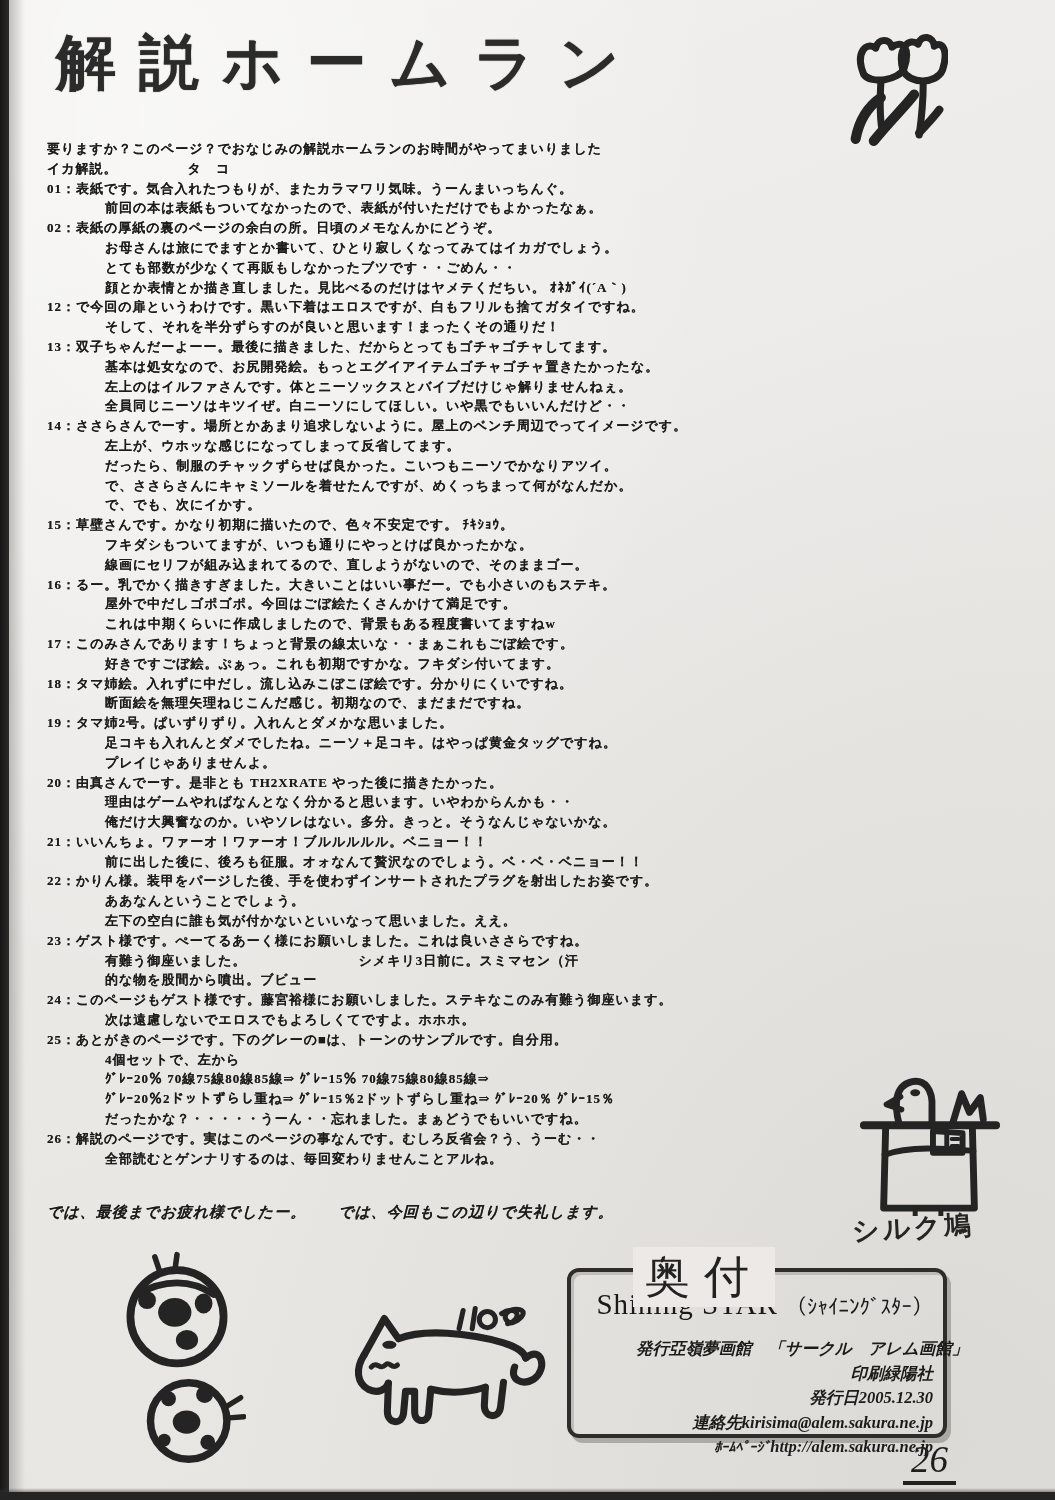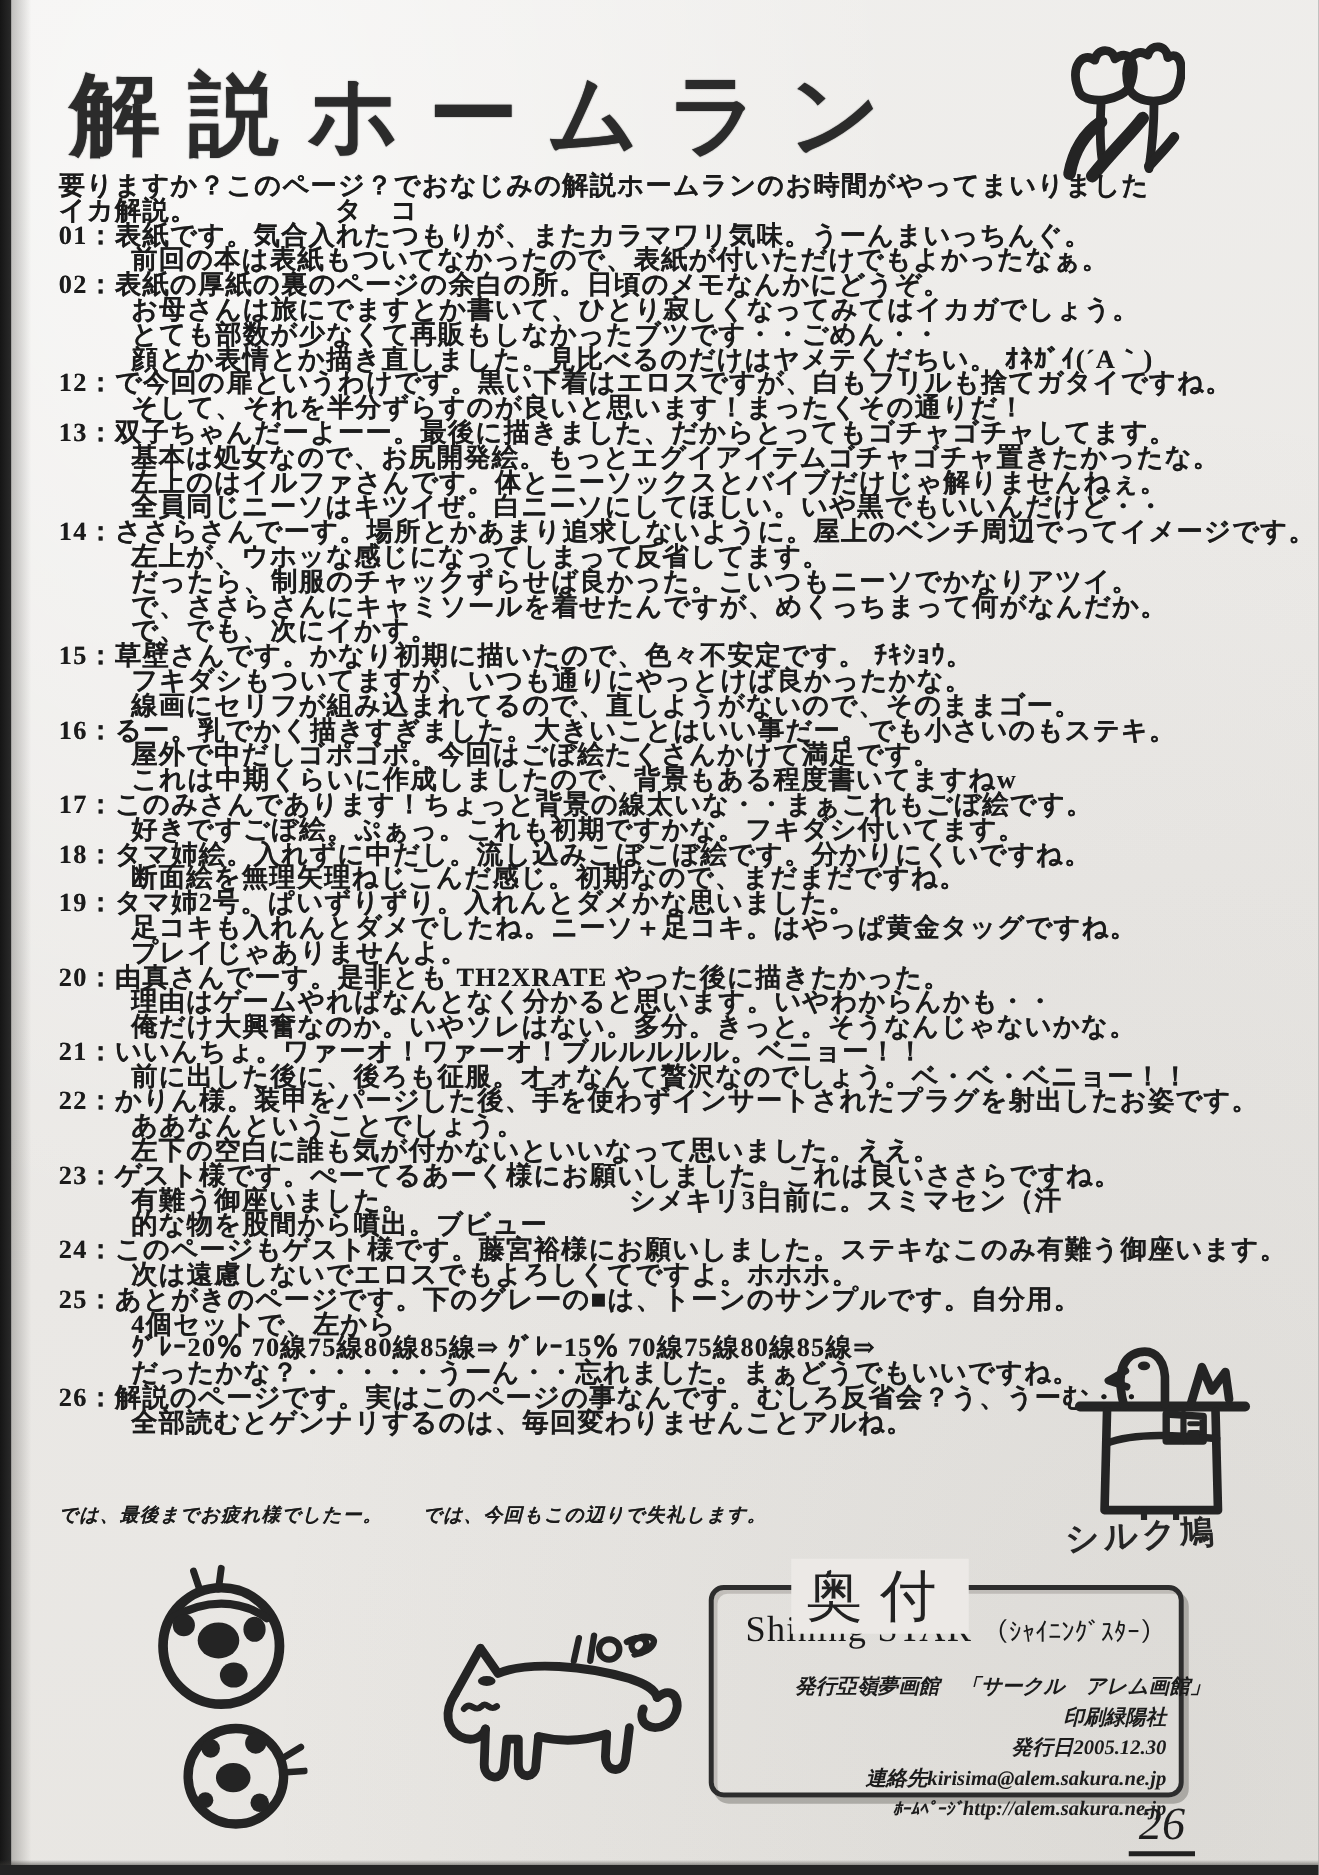--- a/index.html
+++ b/index.html
@@ -18,34 +18,34 @@
   
   .edge-left{position:absolute;left:0;top:0;width:9px;height:100%;
     background:linear-gradient(90deg,#151515,#2a2a2a);}
   .edge-left-fade{position:absolute;left:9px;top:0;width:16px;height:100%;
     background:linear-gradient(90deg,rgba(90,88,84,.35),rgba(90,88,84,0));}
   .edge-bottom{position:absolute;left:0;bottom:0;width:100%;height:8px;background:#242424;}
   .edge-bottom-soft{position:absolute;left:0;bottom:8px;width:100%;height:4px;
     background:linear-gradient(0deg,rgba(60,58,54,.5),rgba(60,58,54,0));}
 
   .title{
-    position:absolute;left:56px;top:44px;
+    position:absolute;left:56px;top:23px;
     font-family:"DejaVu Sans","Liberation Sans",sans-serif;
-    font-weight:900;font-size:72px;letter-spacing:23px;
+    font-weight:900;font-size:60px;letter-spacing:23px;
     color:#2b2b2b;white-space:pre;
     text-shadow:0 0 1px rgba(30,30,30,.8);
   }
   .doodle{position:absolute;}
   .doodle svg{display:block;}
   .stroke{fill:none;stroke:#242424;stroke-linecap:round;stroke-linejoin:round;}
   .fillspot{fill:#242424;stroke:none;}
 
   .body-text{
     position:absolute;left:47px;top:139px;width:985px;
-    font-size:21px;font-weight:bold;line-height:19.8px;
+    font-size:13px;font-weight:bold;line-height:19.8px;
     letter-spacing:1px;color:#1b1b1b;
     text-shadow:0 0 .5px rgba(20,20,20,.65);
   }
   .bline{white-space:pre;height:19.8px;overflow:visible;}
   .bline.indent{padding-left:58px;}
 
   .closing{
     position:absolute;left:47px;top:1203px;
     font-size:15px;font-weight:bold;letter-spacing:1px;white-space:pre;
     color:#1b1b1b;text-shadow:0 0 .5px rgba(20,20,20,.65);font-style:italic;
@@ -199,20 +199,21 @@
       <div class="bline">24：このページもゲスト様です。藤宮裕様にお願いしました。ステキなこのみ有難う御座います。</div>
 
       <div class="bline indent">次は遠慮しないでエロスでもよろしくてですよ。ホホホ。</div>
 
       <div class="bline">25：あとがきのページです。下のグレーの■は、トーンのサンプルです。自分用。</div>
 
       <div class="bline indent">4個セットで、左から</div>
 
       <div class="bline indent">ｸﾞﾚｰ20％ 70線75線80線85線⇒ ｸﾞﾚｰ15％ 70線75線80線85線⇒</div>
 
+      <div class="bline indent">ｸﾞﾚｰ20％2ドットずらし重ね⇒ ｸﾞﾚｰ15％2ドットずらし重ね⇒ ｸﾞﾚｰ20％ ｸﾞﾚｰ15％</div>
 
       <div class="bline indent">だったかな？・・・・・うーん・・忘れました。まぁどうでもいいですね。</div>
 
       <div class="bline">26：解説のページです。実はこのページの事なんです。むしろ反省会？う、うーむ・・</div>
 
       <div class="bline indent">全部読むとゲンナリするのは、毎回変わりませんことアルね。</div>
     </div>
 
   <div class="closing">では、最後までお疲れ様でしたー。　　では、今回もこの辺りで失礼します。</div>
 

